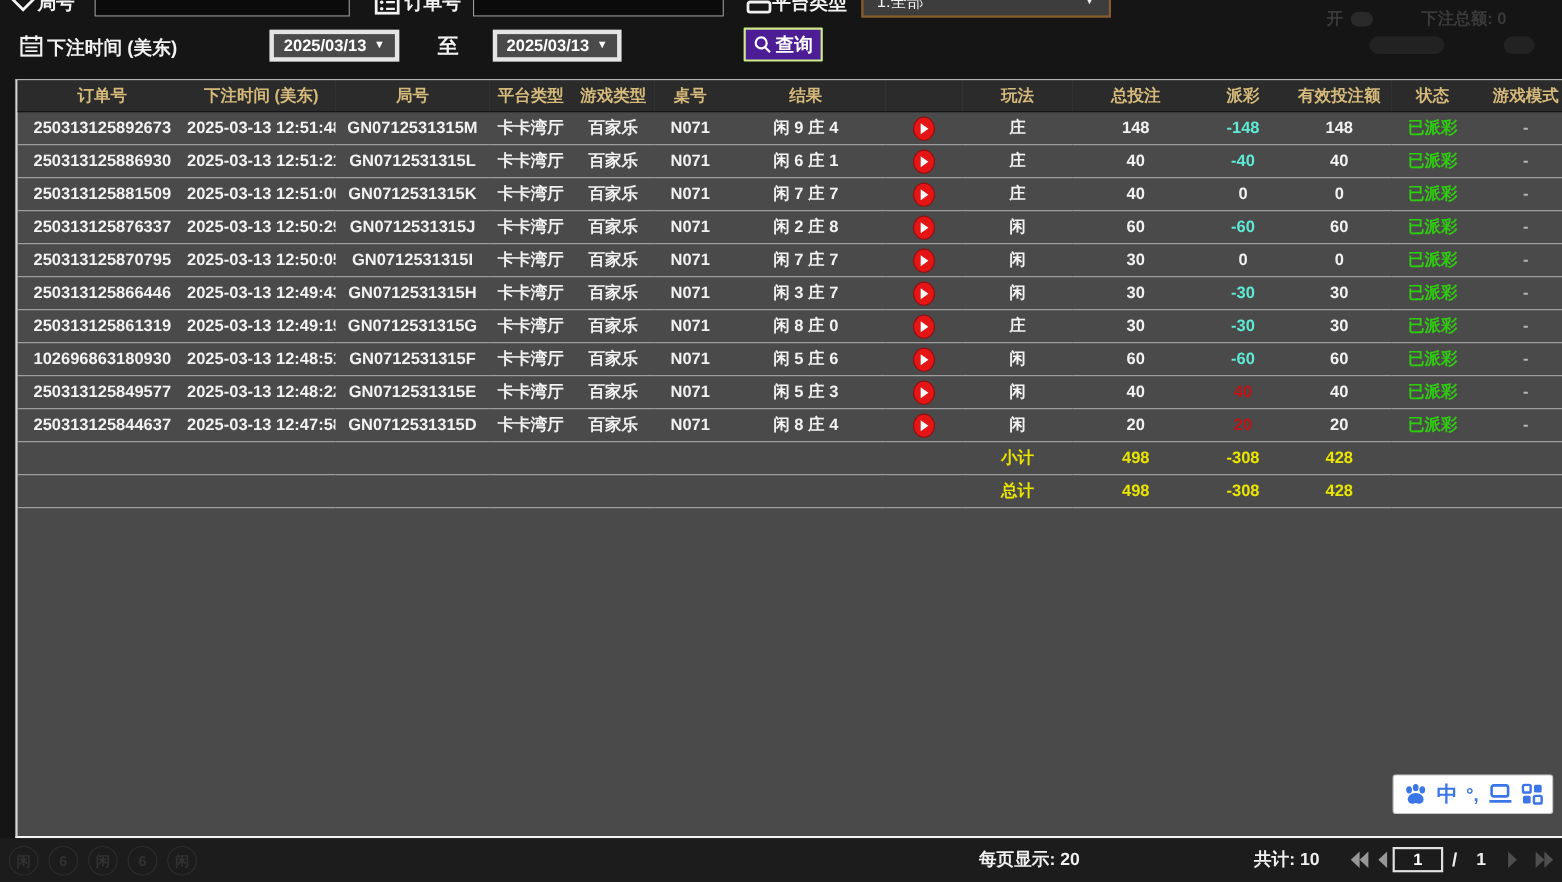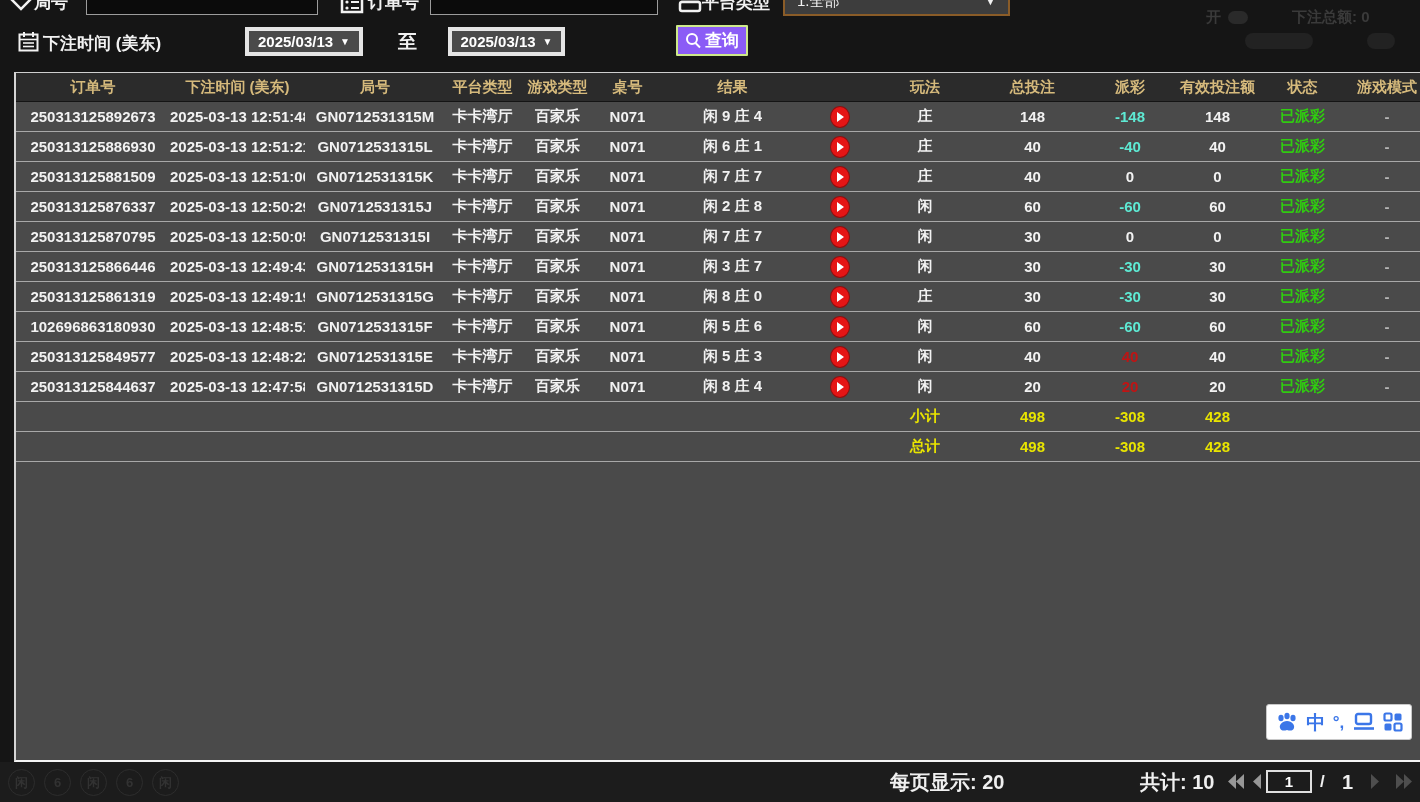--- a/index.html
+++ b/index.html
@@ -8,42 +8,42 @@
   
   .flabel{color:#f2f2f2;font-weight:bold;font-size:17px;white-space:nowrap;}
   .txtinput{background:#0b0b0b;border:1px solid #9c9c9c;color:#eee;font-size:15px;padding:0 6px;
     box-sizing:border-box;outline:none;}
   .datebox{background:#4a4a4a;border:4px solid #e5e5e5;color:#fff;font-weight:bold;font-size:15px;
     display:flex;align-items:center;justify-content:center;gap:7px;box-sizing:border-box;cursor:pointer;}
   .datebox .caret{font-size:10px;line-height:1;}
   .selectbox{background:#3d3d3d;border:2px solid #8a5c28;color:#f2f2f2;font-size:15px;
     display:flex;align-items:center;box-sizing:border-box;padding:0 12px;cursor:pointer;}
   .selectbox .caret{margin-left:auto;font-size:11px;}
-  .searchbtn{background:#8b5cf6;border:2px solid #cde98a;color:#fff;font-weight:bold;font-size:17px;
+  .searchbtn{background:#4c1d95;border:2px solid #cde98a;color:#fff;font-weight:bold;font-size:17px;
     display:flex;align-items:center;justify-content:center;gap:3px;box-sizing:border-box;cursor:pointer;border-radius:1px;}
   .ghosttxt{color:#3a3a3a;font-size:15px;font-weight:bold;white-space:nowrap;}
   .ghostpill{background:#2a2a2a;border-radius:7px;}
   .ghostrect{background:#222;border-radius:8px;}
   
   #tablewrap{left:14px;top:72px;width:1406px;height:690px;background:#4a4a4a;
     border-left:2px solid #d5d5d5;border-top:1px solid #cfcfcf;border-bottom:2px solid #f5f5f5;box-sizing:border-box;}
   table{border-collapse:collapse;table-layout:fixed;width:1404px;}
   th{height:28px;background:#2b2b2b;color:#d6ba7c;font-size:15px;font-weight:bold;
     border-bottom:1px solid #141414;padding:0;white-space:nowrap;}
   td{height:29px;border-bottom:1px solid #a8a8a8;color:#f2f2f2;font-size:15px;font-weight:bold;
     text-align:center;padding:0;white-space:nowrap;overflow:hidden;}
   td.neg{color:#5eead4;} td.pos{color:#c01414;} td.green{color:#30cc10;} td.dash{color:#b5b5b5;}
   tr.totals td{color:#e9e500;}
   .playbtn{display:inline-block;width:18px;height:20px;background:#e51515;border:1px solid #8d1010;
     border-radius:50%;position:relative;vertical-align:middle;cursor:pointer;}
   .playbtn .tri{position:absolute;left:6px;top:5px;width:0;height:0;
     border-left:7px solid #fff;border-top:5px solid transparent;border-bottom:5px solid transparent;}
   
   #bottombar{left:0;top:762px;width:1420px;height:40px;background:#1c1c1c;}
-  .bartext{color:#f0f0f0;font-size:20px;font-weight:bold;line-height:40px;}
+  .bartext{color:#f0f0f0;font-size:16px;font-weight:bold;line-height:40px;}
   .pagebox{left:1266px;top:8px;width:46px;height:23px;border:2px solid #e0e0e0;box-sizing:border-box;
     color:#fff;font-weight:bold;font-size:15px;text-align:center;line-height:19px;background:transparent;}
   .arrow{top:11px;cursor:pointer;}
   .ghostcircle{width:25px;height:25px;border:1px solid #2d2d2d;border-radius:50%;color:#323232;
     font-size:13px;font-weight:bold;text-align:center;line-height:25px;display:inline-block;margin-right:9px;}
   
   #ime{left:1266px;top:704px;width:146px;height:36px;background:#fff;border:1px solid #c8c8c8;
     border-radius:3px;display:flex;align-items:center;justify-content:space-evenly;box-sizing:border-box;}
   .imeitem{color:#3b76e8;font-weight:bold;font-size:19px;line-height:1;cursor:pointer;}
 </style>

